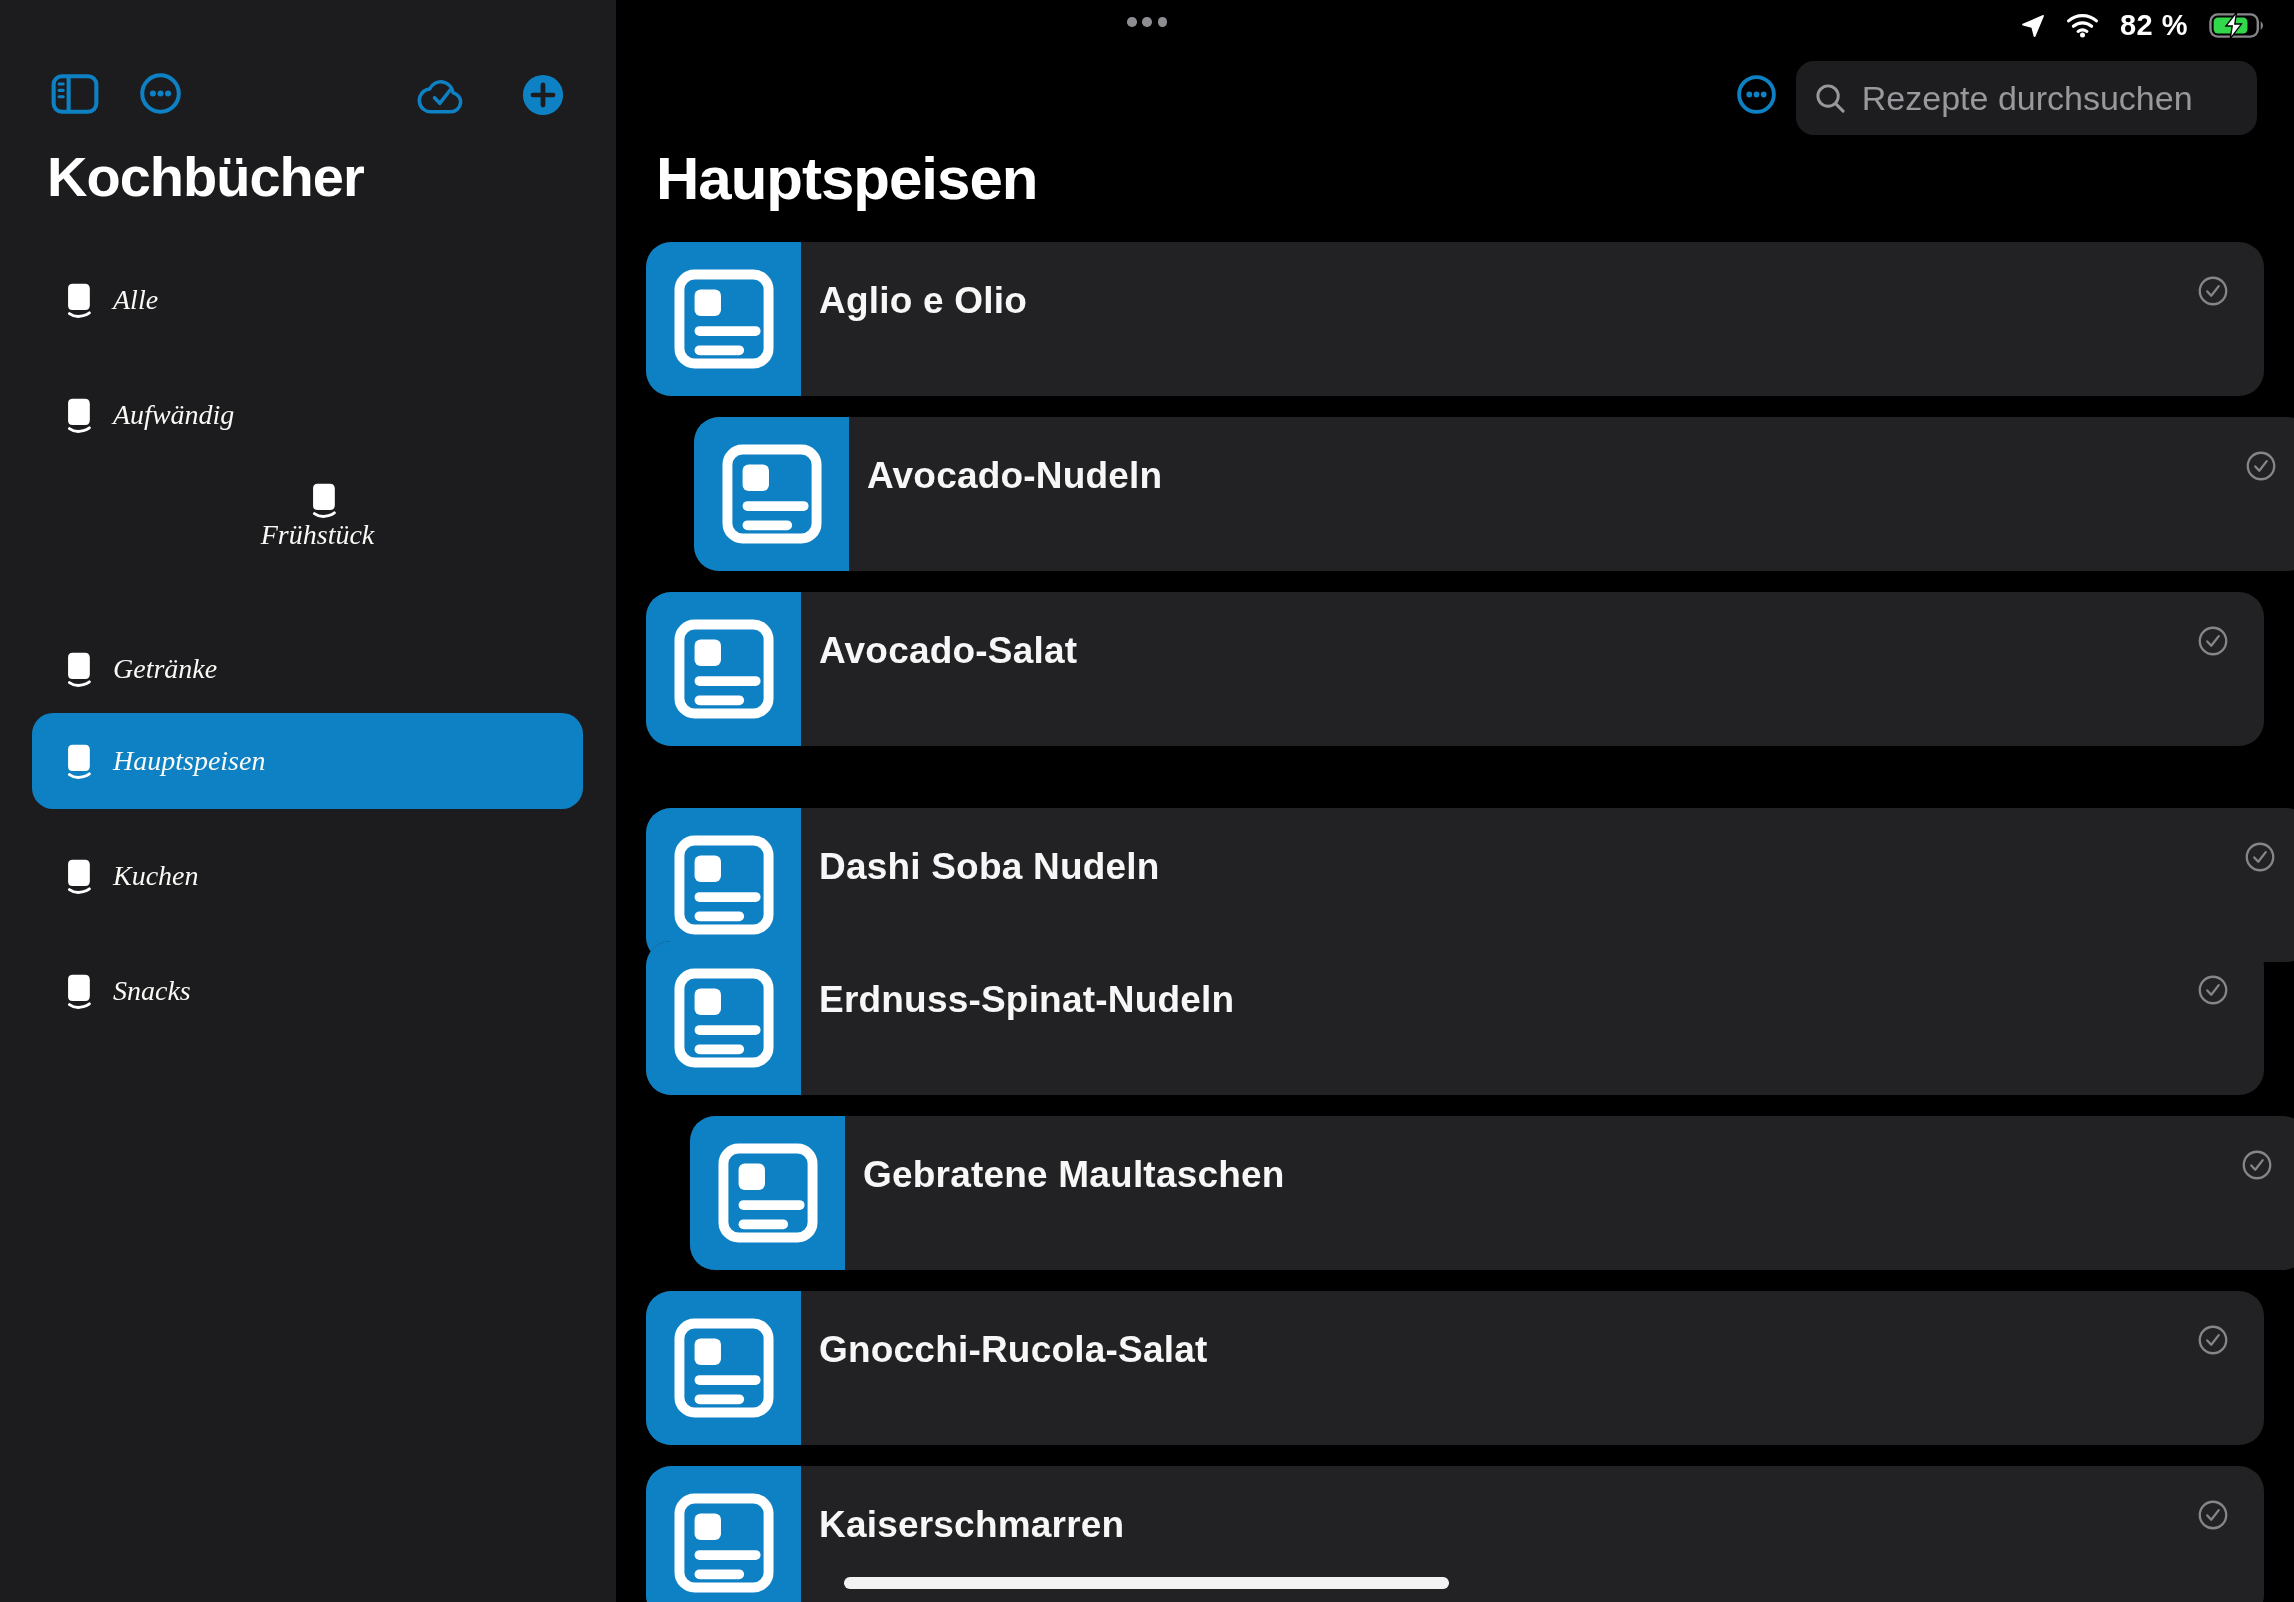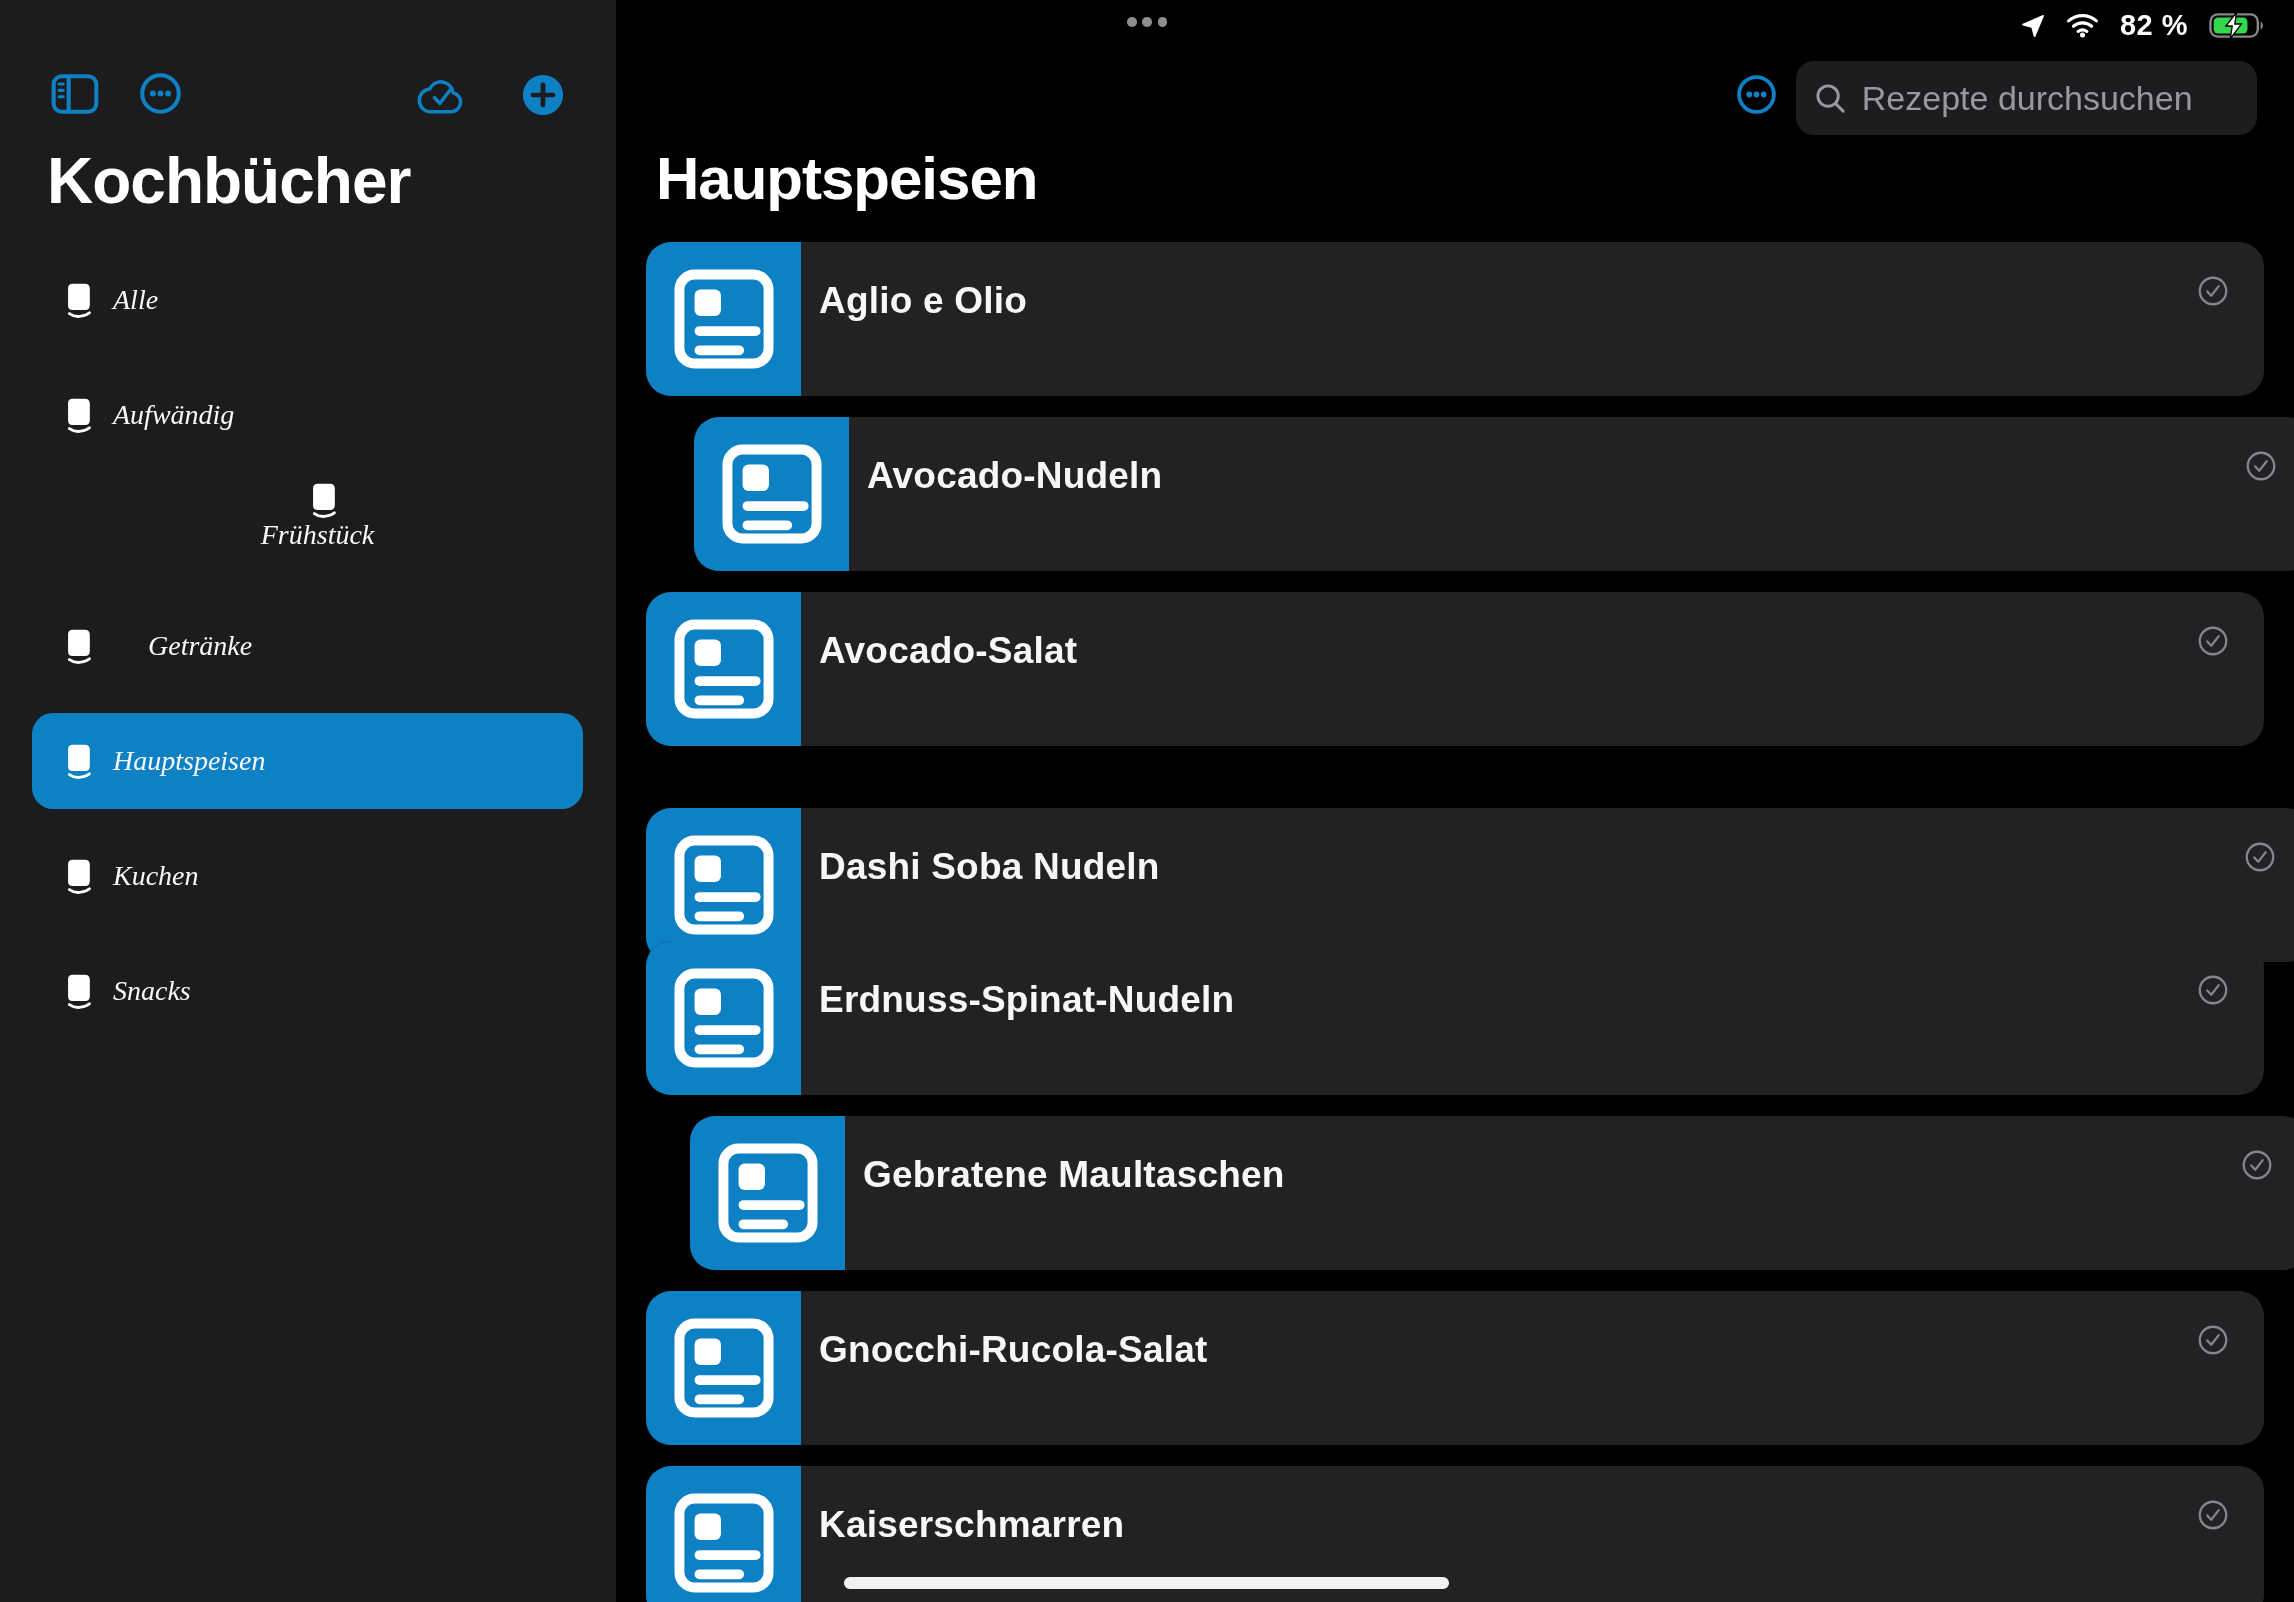--- a/index.html
+++ b/index.html
@@ -8,21 +8,21 @@
 
   
   .mt-dots{position:absolute;top:17.3px;left:1127px;display:flex;gap:5.8px;}
   .mt-dots span{width:9.6px;height:9.6px;border-radius:50%;background:#8d8d92;display:block;}
   .status-right{position:absolute;top:7.7px;right:27px;height:35px;display:flex;align-items:center;gap:21px;}
   .status-pct{color:#fff;font-size:29px;font-weight:600;letter-spacing:0.5px;}
 
   
   .sidebar{position:absolute;left:0;top:0;width:616px;height:1602px;background:#1c1c1e;}
   .sb-btn{position:absolute;cursor:pointer;}
-  .sb-title{position:absolute;left:47px;top:144px;font-size:64px;font-weight:700;color:#fff;letter-spacing:-1px;text-align:center;}
+  .sb-title{position:absolute;left:47px;top:144px;font-size:56px;font-weight:700;color:#fff;letter-spacing:-1px;text-align:center;}
   .sb-item{position:absolute;left:32px;width:551px;height:96px;border-radius:21px;
            display:flex;align-items:center;}
   .sb-item.selected{background:var(--accent);}
   .sb-book{margin-left:32px;flex:0 0 auto;display:flex;}
   .sb-label{margin-left:20px;font-family:"Liberation Serif",serif;font-style:italic;
             font-size:28px;color:#faf9f5;white-space:nowrap;}
 
   
   .main-title{position:absolute;left:656px;top:144px;font-size:60px;font-weight:700;color:#fff;letter-spacing:-1px;}
   .more-btn{position:absolute;left:1737px;top:75px;}
@@ -139,21 +139,21 @@
     </div>
     <div class="sb-item" style="top:482px;flex-direction:column;">
       <span class="sb-book">
           <svg width="29" height="37" viewBox="0 0 32 40">
             <path d="M9.5 1.5 H23 Q28.5 1.5 28.5 7.5 V25 Q28.5 30.5 23.5 30.5 H9.5 Q4.5 30.5 4.5 25.5 V6.5 Q4.5 1.5 9.5 1.5 Z" fill="#fff"></path>
             <path d="M6 34.5 C10.5 37.8 16 38.3 21.5 36.8 C24.2 36 26.3 35 28 33.6" fill="none" stroke="#fff" stroke-width="3.2" stroke-linecap="round"></path>
           </svg>
         </span>
       <span class="sb-label">Frühstück</span>
     </div>
-    <div class="sb-item" style="top:598px;gap:35px;">
+    <div class="sb-item" style="top:621px;">
       <span class="sb-book">
           <svg width="29" height="37" viewBox="0 0 32 40">
             <path d="M9.5 1.5 H23 Q28.5 1.5 28.5 7.5 V25 Q28.5 30.5 23.5 30.5 H9.5 Q4.5 30.5 4.5 25.5 V6.5 Q4.5 1.5 9.5 1.5 Z" fill="#fff"></path>
             <path d="M6 34.5 C10.5 37.8 16 38.3 21.5 36.8 C24.2 36 26.3 35 28 33.6" fill="none" stroke="#fff" stroke-width="3.2" stroke-linecap="round"></path>
           </svg>
         </span>
       <span class="sb-label">Getränke</span>
     </div>
     <div class="sb-item selected" style="top:713px;">
       <span class="sb-book">

